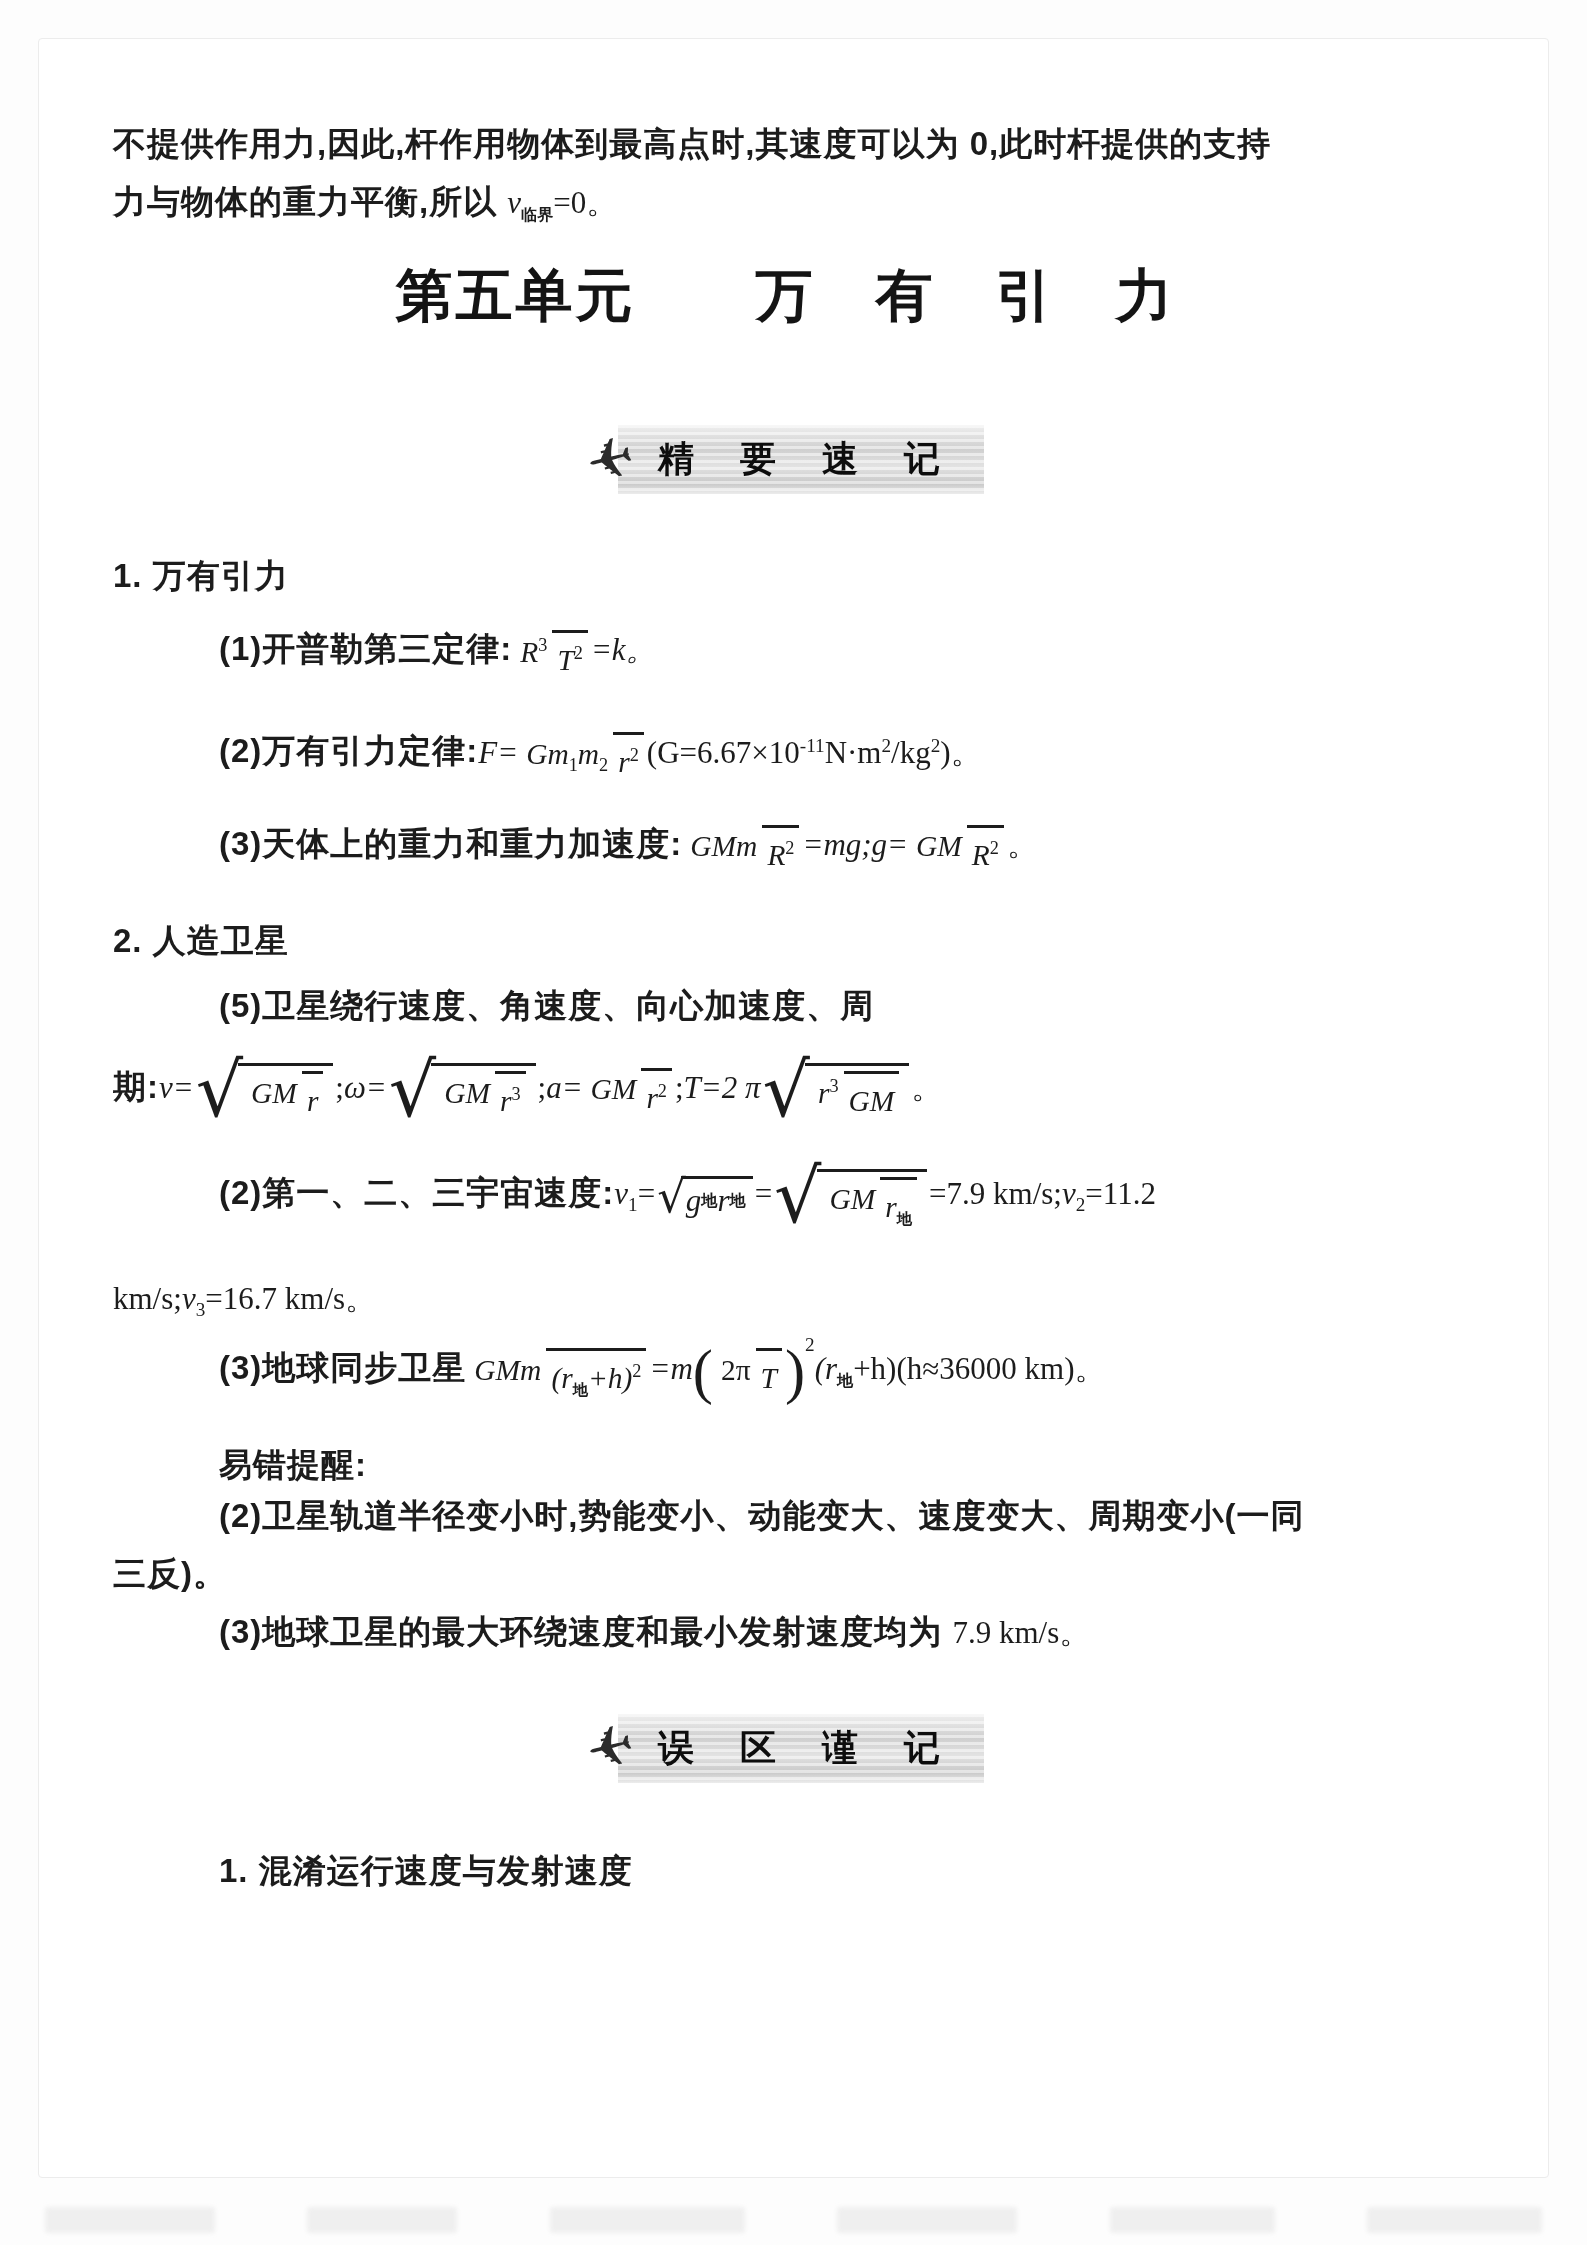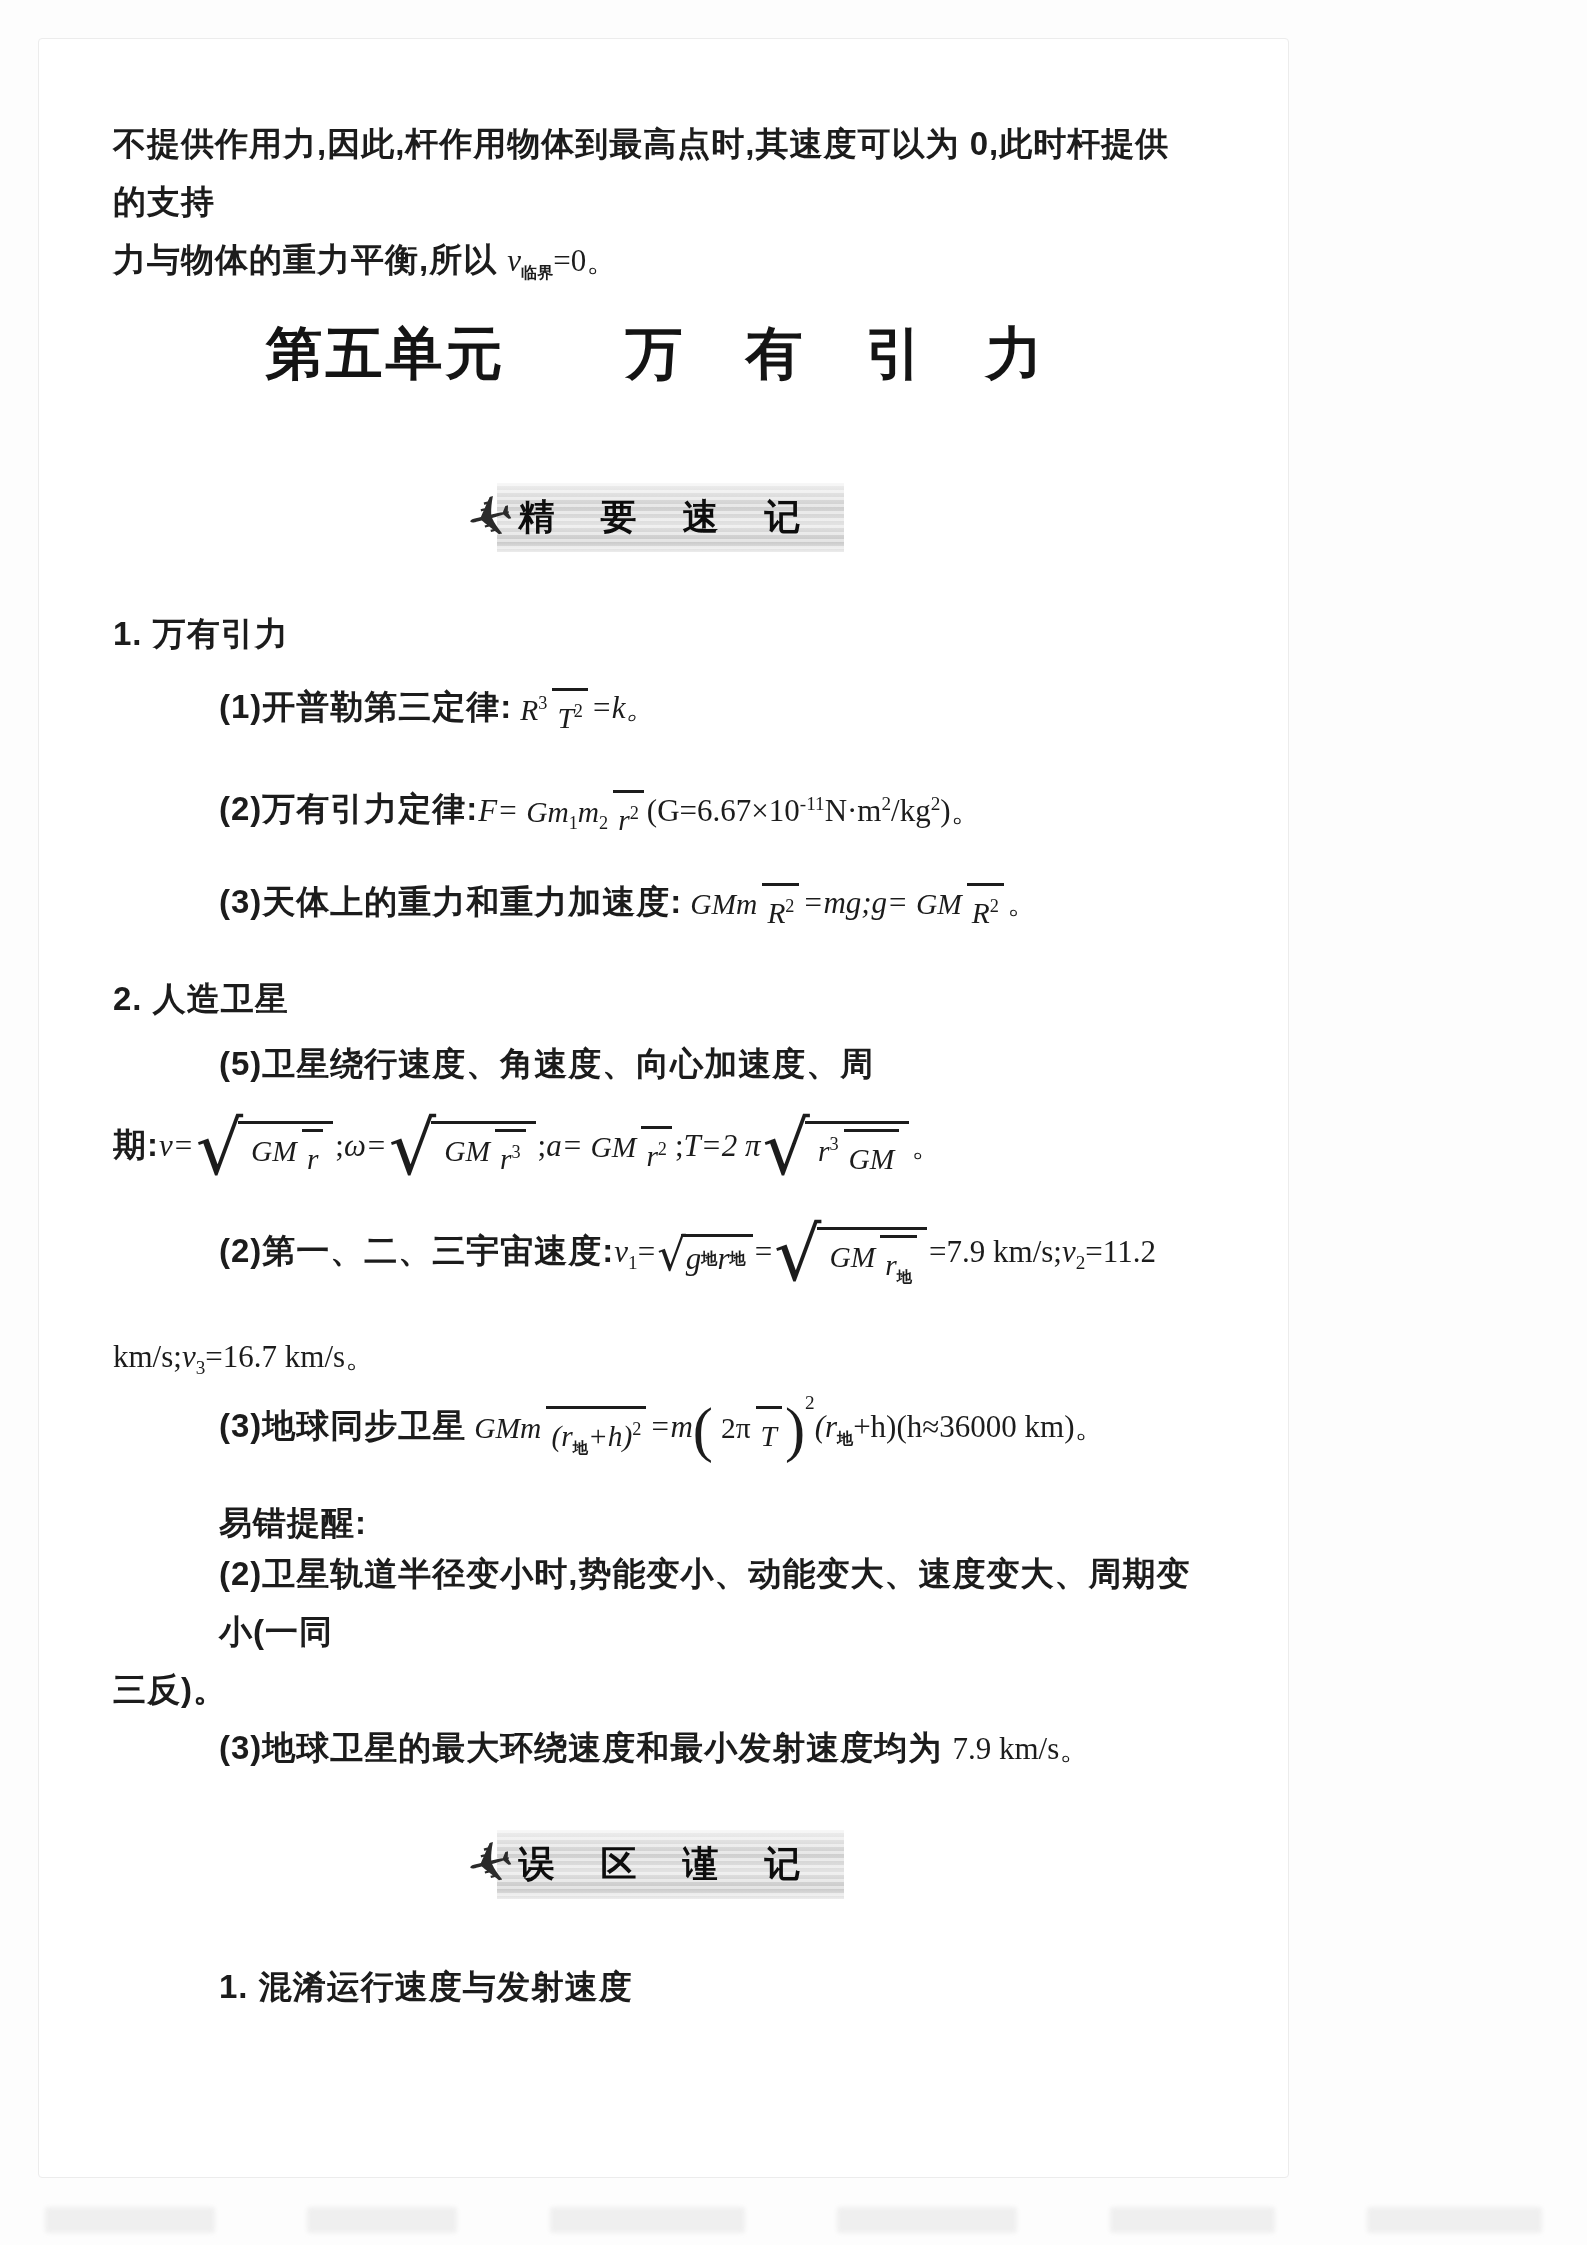--- a/index.html
+++ b/index.html
@@ -1,39 +1,39 @@
 <!DOCTYPE html>
 <html><head>
 <meta charset="utf-8">
 <style>
   * { margin:0; padding:0; box-sizing:border-box; }
   html,body { width:1587px; height:2245px; background:#fdfdfd; overflow:hidden; }
   body { font-family:"Liberation Sans", sans-serif; color:#1c1c1c; position:relative; }
 
-  .page-card { position:absolute; left:38px; top:38px; width:1251px; height:2140px;
+  .page-card { position:absolute; left:38px; top:38px; width:1511px; height:2140px;
                background:#ffffff; border:1px solid #ececec; border-radius:4px; overflow:hidden; }
   .content { padding:76px 90px 0 74px; }
 
   
   .body-line { font-size:33px; line-height:58px; font-weight:600; letter-spacing:1px; }
   .indent { padding-left:106px; }
   .heading-line { font-size:33px; line-height:44px; font-weight:600; letter-spacing:1px; }
 
   
   .unit-title { margin-top:26px; text-align:center; font-family:"Liberation Serif","DejaVu Serif",serif;
                 font-size:57px; font-weight:600; letter-spacing:3px; color:#141414; }
 
   
   .banner-row { display:flex; justify-content:center; align-items:center; }
   .banner-row.first { margin-top:90px; }
   .banner-row.second { margin-top:52px; }
   .plane { font-size:56px; line-height:1; transform:scaleX(-1) rotate(14deg); color:#2b2b2b;
            position:relative; z-index:2; margin-right:-16px; }
   .banner-label { font-size:36px; font-weight:700; letter-spacing:18px; color:#0d0d0d;
-                  padding:10px 26px 10px 21px;
+                  padding:10px 26px 10px 40px;
                   background:
                     repeating-linear-gradient(180deg, rgba(255,255,255,.5) 0 3px, rgba(255,255,255,0) 3px 7px),
                     linear-gradient(180deg,#efefef 0%,#cfcfcf 35%,#e2e2e2 60%,#c9c9c9 85%,#ececec 100%); }
 
   
   .fline { margin-right:-40px; font-size:33px; font-weight:600; letter-spacing:1px; line-height:1.15; }
   .math { font-family:"Liberation Serif","DejaVu Serif",serif; font-weight:400; font-size:31px;
           letter-spacing:0; }
   .math i { font-style:italic; }
   .math .rm { font-style:normal; }

